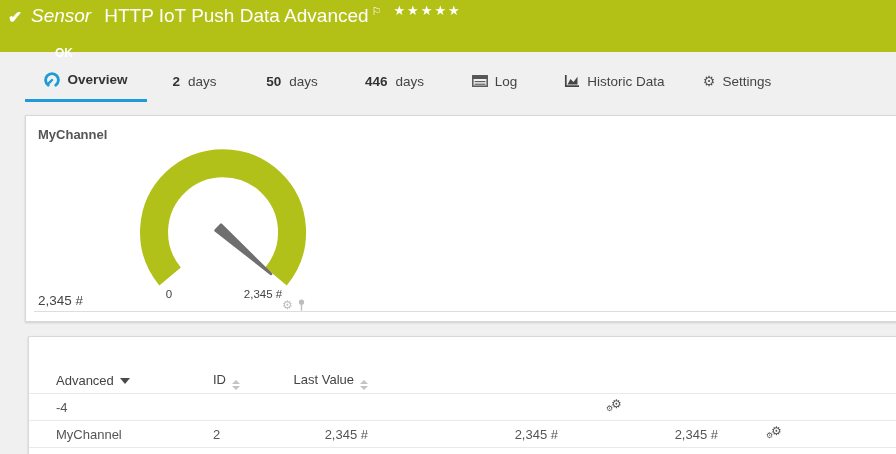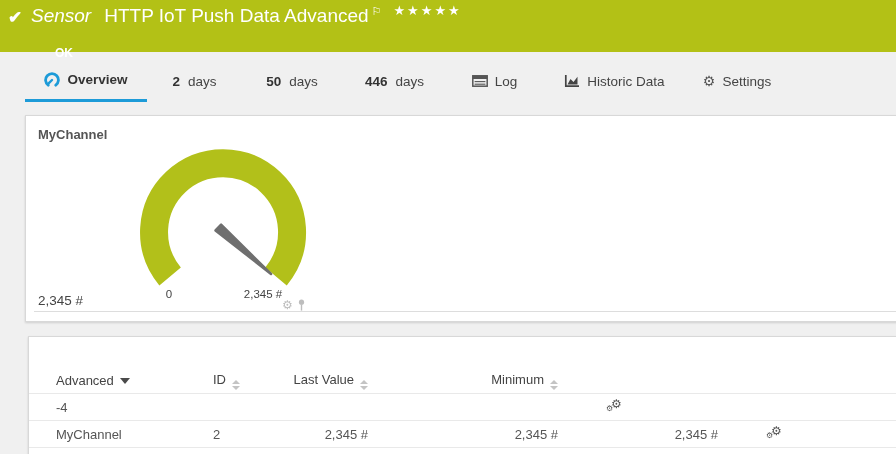--- a/index.html
+++ b/index.html
@@ -152,26 +152,20 @@
                 <i class="up"></i>
                 <i class="dn"></i>
               </span></span>
         </div>
         <div class="cell-r">
           <span>Last Value</span><span class="sort-wrap"><span class="caret-both">
                 <i class="up"></i>
                 <i class="dn"></i>
               </span></span>
         </div>
-        <div class="cell-r">
-          <span>Minimum</span><span class="sort-wrap"><span class="caret-both">
-                <i class="up"></i>
-                <i class="dn"></i>
-              </span></span>
-        </div>
         <div></div>
           <div></div>
       </div>
 
       <div class="trow">
         <div>-4</div>
         <div class="cell-r"></div>
         <div class="cell-r"></div>
         <div class="cell-r"></div>
         <div class="gear2">

